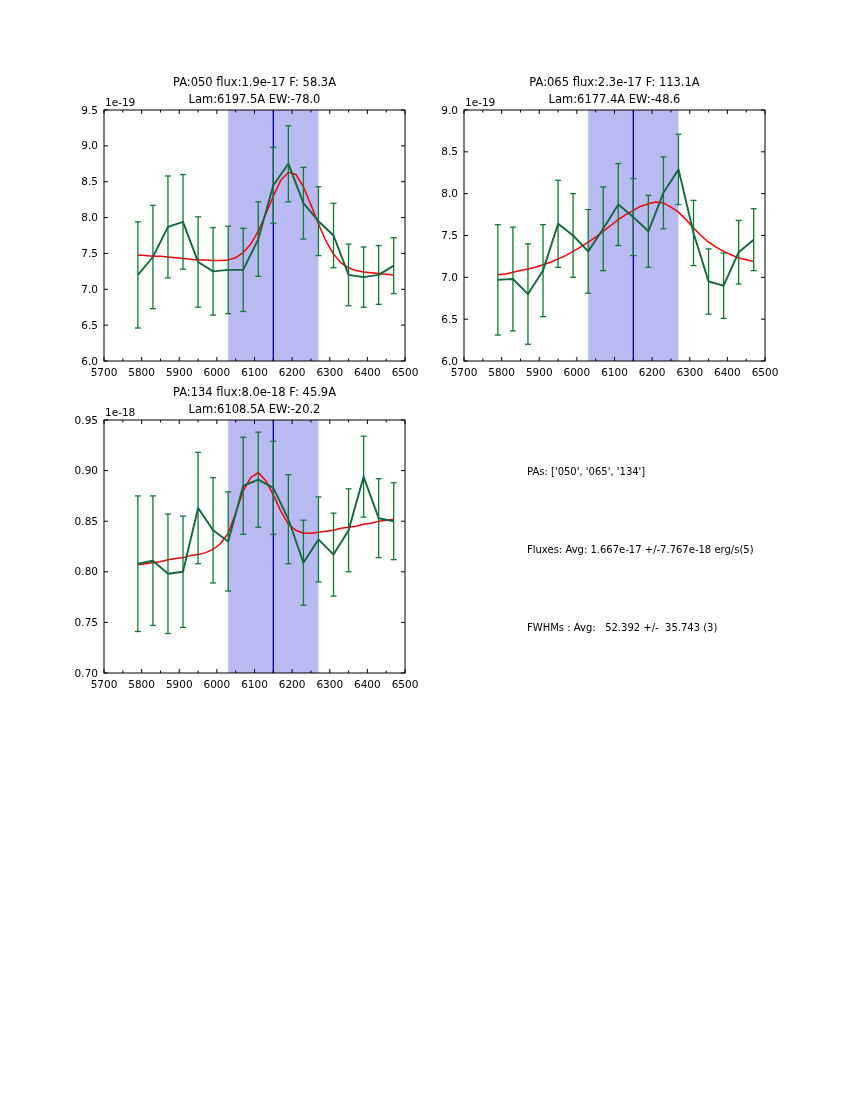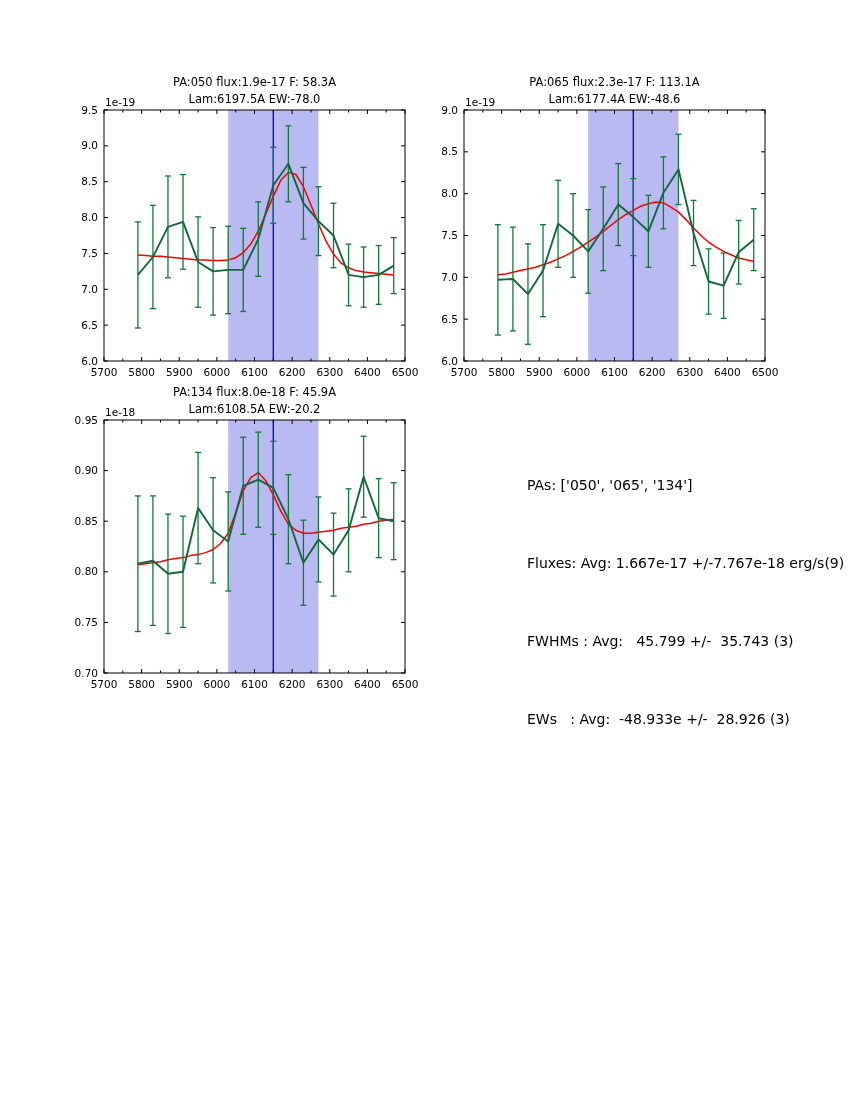--- a/index.html
+++ b/index.html
@@ -1,21 +1,21 @@
 <!DOCTYPE html>
 <html><head>
 <meta charset="utf-8">
 <style>
   html,body{margin:0;padding:0;background:#fff;}
   body{width:850px;height:1100px;position:relative;font-family:"DejaVu Sans",sans-serif;color:#000;overflow:hidden;}
   .chart{position:absolute;width:400px;height:340px;}
   #chart-0{left:44px;top:60px;}
   #chart-1{left:404px;top:60px;}
   #chart-2{left:44px;top:370px;}
-  .stats{position:absolute;left:527px;top:420px;font-size:14px;line-height:26px;white-space:pre;}
+  .stats{position:absolute;left:527px;top:407px;font-size:10px;line-height:26px;white-space:pre;}
   .stats-line{height:26px;}
   svg text{font-family:"DejaVu Sans",sans-serif;}
 </style>
 </head>
 <body>
 
 <div class="chart" id="chart-0"><svg width="400" height="340" viewBox="0 0 400 340">
       <rect x="184.1625" y="50" width="90.29999999999998" height="251" fill="#babaf2"></rect>
       <line x1="229.3125" y1="50" x2="229.3125" y2="301" stroke="#0000cc" stroke-width="1.3"></line>
       <polyline points="93.9,194.9 101.4,195.6 108.9,196.3 116.4,196.3 124.0,197.0 131.5,197.7 139.0,198.4 146.5,199.2 154.1,199.9 161.6,199.9 169.1,200.6 176.6,200.6 184.2,199.9 191.7,197.7 199.2,192.7 206.7,184.1 214.3,171.2 221.8,154.0 229.3,136.1 236.8,120.3 244.4,112.4 251.9,114.5 259.4,126.7 266.9,144.7 274.5,164.0 282.0,181.2 289.5,194.1 297.0,202.8 304.6,207.8 312.1,210.6 319.6,212.1 327.1,212.8 334.7,213.5 342.2,214.2 349.7,214.9" fill="none" stroke="#f80000" stroke-width="1.5" stroke-linejoin="round"></polyline>
@@ -407,16 +407,15 @@
       <text x="54" y="154.7" text-anchor="end" font-size="10.5px" fill="#000000">0.85</text>
       <text x="54" y="104.09999999999994" text-anchor="end" font-size="10.5px" fill="#000000">0.90</text>
       <text x="54" y="53.5" text-anchor="end" font-size="10.5px" fill="#000000">0.95</text>
       <text x="210.5" y="26" text-anchor="middle" font-size="11.5px" fill="#000000">PA:134 flux:8.0e-18 F: 45.9A</text>
       <text x="210.5" y="43" text-anchor="middle" font-size="11.5px" fill="#000000">Lam:6108.5A EW:-20.2</text>
       <text x="61" y="46" font-size="10.5px" fill="#000000">1e-18</text>
     </svg></div>
 
 <div class="stats">
   <div class="stats-line">PAs: ['050', '065', '134']</div>
-  <div class="stats-line">Fluxes: Avg: 1.667e-17 +/-7.767e-18 erg/s(9)</div>
-  <div class="stats-line">FWHMs : Avg:   45.799 +/-  35.743 (3)</div>
-  <div class="stats-line">EWs   : Avg:  -48.933e +/-  28.926 (3)</div>
+  <div class="stats-line">Fluxes: Avg: 1.667e-17 +/-7.767e-18 erg/s(5)</div>
+  <div class="stats-line">FWHMs : Avg:   52.392 +/-  35.743 (3)</div>
 </div>
 
 </body></html>

